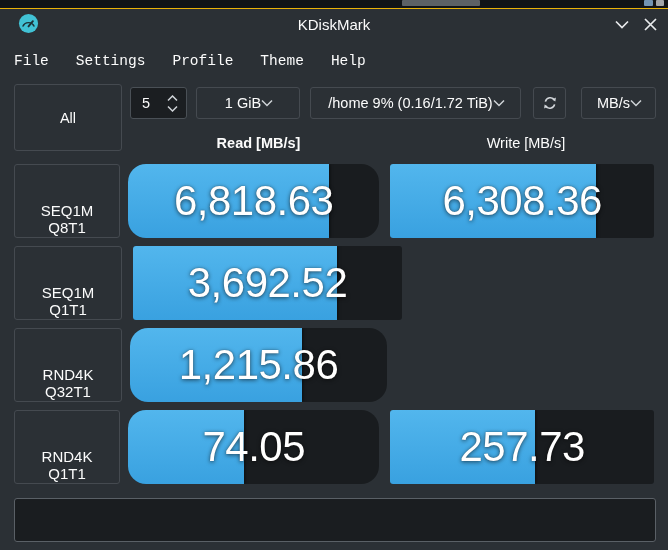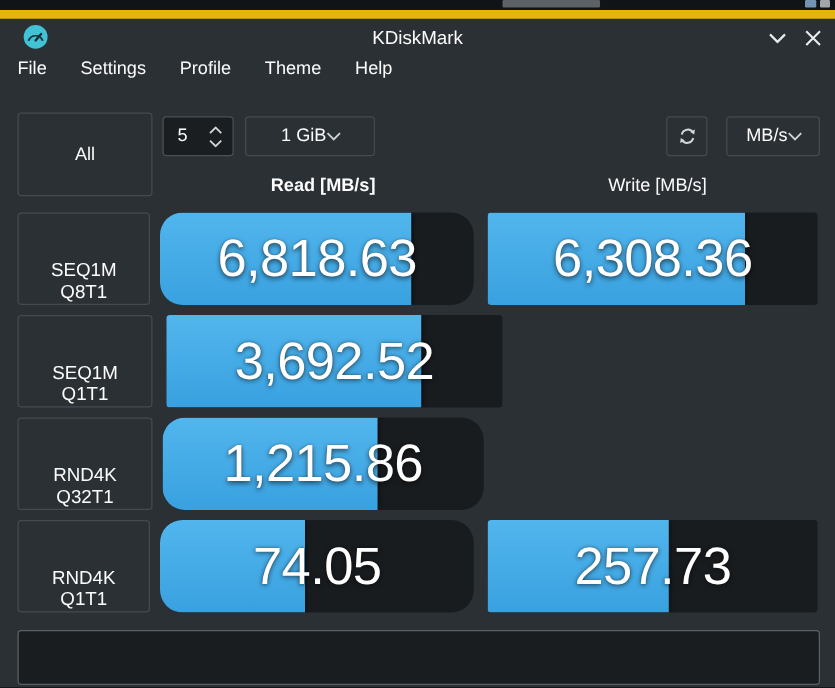--- a/index.html
+++ b/index.html
@@ -9,35 +9,35 @@
     color:#fcfcfc;background:#2b3035;
   }
   
   .desktop-strip{position:absolute;left:0;top:0;width:668px;height:8px;background:#111417;}
   .strip-artifact{position:absolute;top:0;height:6px;background:#9aa0a6;opacity:.55;border-radius:1px;}
   .strip-artifact.b1{left:402px;width:78px;}
   .strip-artifact.b2{left:644px;width:9px;background:#7da2c3;opacity:.9;}
   .strip-artifact.b3{left:656px;width:8px;background:#c7cbd0;opacity:.8;}
 
   .window{position:absolute;left:0;top:8px;width:668px;height:542px;
-    background:#2b3035;border-top:7px solid #eab308;box-sizing:border-box;}
+    background:#2b3035;border-top:1px solid #eab308;box-sizing:border-box;}
 
   
   .titlebar{position:absolute;left:0;top:0;width:100%;height:30px;}
   .app-icon{position:absolute;left:18px;top:4px;width:21px;height:21px;}
   .win-title{position:absolute;left:0;top:0;width:100%;height:30px;
     display:flex;align-items:center;justify-content:center;
     font-size:15px;color:#fcfcfc;}
   .win-btn{position:absolute;top:3px;width:24px;height:24px;display:flex;
     align-items:center;justify-content:center;cursor:default;}
   .win-btn.min{right:34px;}
   .win-btn.close{right:6px;}
 
   
-  .menubar{position:absolute;left:14px;top:32px;height:28px;display:flex;align-items:flex-start;}
+  .menubar{position:absolute;left:14px;top:32px;height:28px;display:flex;align-items:flex-end;font-family:Liberation Mono, monospace;}
   .menu-item{font-size:14.5px;color:#fcfcfc;margin-right:27px;}
 
   
   .ctl{position:absolute;box-sizing:border-box;border:1px solid #454a50;border-radius:3px;
     background:#2b3035;display:flex;align-items:center;font-size:14.5px;color:#fcfcfc;}
   .all-btn{left:14px;top:75px;width:108px;height:67px;justify-content:center;}
   .spinbox{left:130px;top:78px;width:57px;height:32px;background:#1b1e21;border-color:#4a5056;}
   .spin-val{flex:1;text-align:left;padding-left:11px;}
   .spin-arrows{display:flex;flex-direction:column;align-items:center;margin-right:8px;gap:3px;}
   .combo{justify-content:center;padding:0 10px 0 12px;}
@@ -133,20 +133,26 @@
       </span>
     </div>
 
     <div class="ctl combo combo-size">
       <span>1 GiB</span>
       <svg width="12" height="8" viewBox="0 0 12 8">
           <polyline points="1,1.5 6,6.5 11,1.5" fill="none" stroke="#cfd3d7" stroke-width="1.5"></polyline>
         </svg>
     </div>
 
+    <div class="ctl combo combo-target">
+      <span>/home 9% (0.16/1.72 TiB)</span>
+      <svg width="12" height="8" viewBox="0 0 12 8">
+          <polyline points="1,1.5 6,6.5 11,1.5" fill="none" stroke="#cfd3d7" stroke-width="1.5"></polyline>
+        </svg>
+    </div>
 
     <button class="ctl refresh-btn">
       <svg width="16" height="16" viewBox="0 0 16 16">
         <path d="M12.6 5.2 A5 5 0 0 0 3.4 6.6" fill="none" stroke="#d2d6da" stroke-width="1.6"></path>
         <polygon points="13.9,2.6 13.4,6.6 10.2,4.6" fill="#d2d6da"></polygon>
         <path d="M3.4 10.8 A5 5 0 0 0 12.6 9.4" fill="none" stroke="#d2d6da" stroke-width="1.6"></path>
         <polygon points="2.1,13.4 2.6,9.4 5.8,11.4" fill="#d2d6da"></polygon>
       </svg>
     </button>
 

